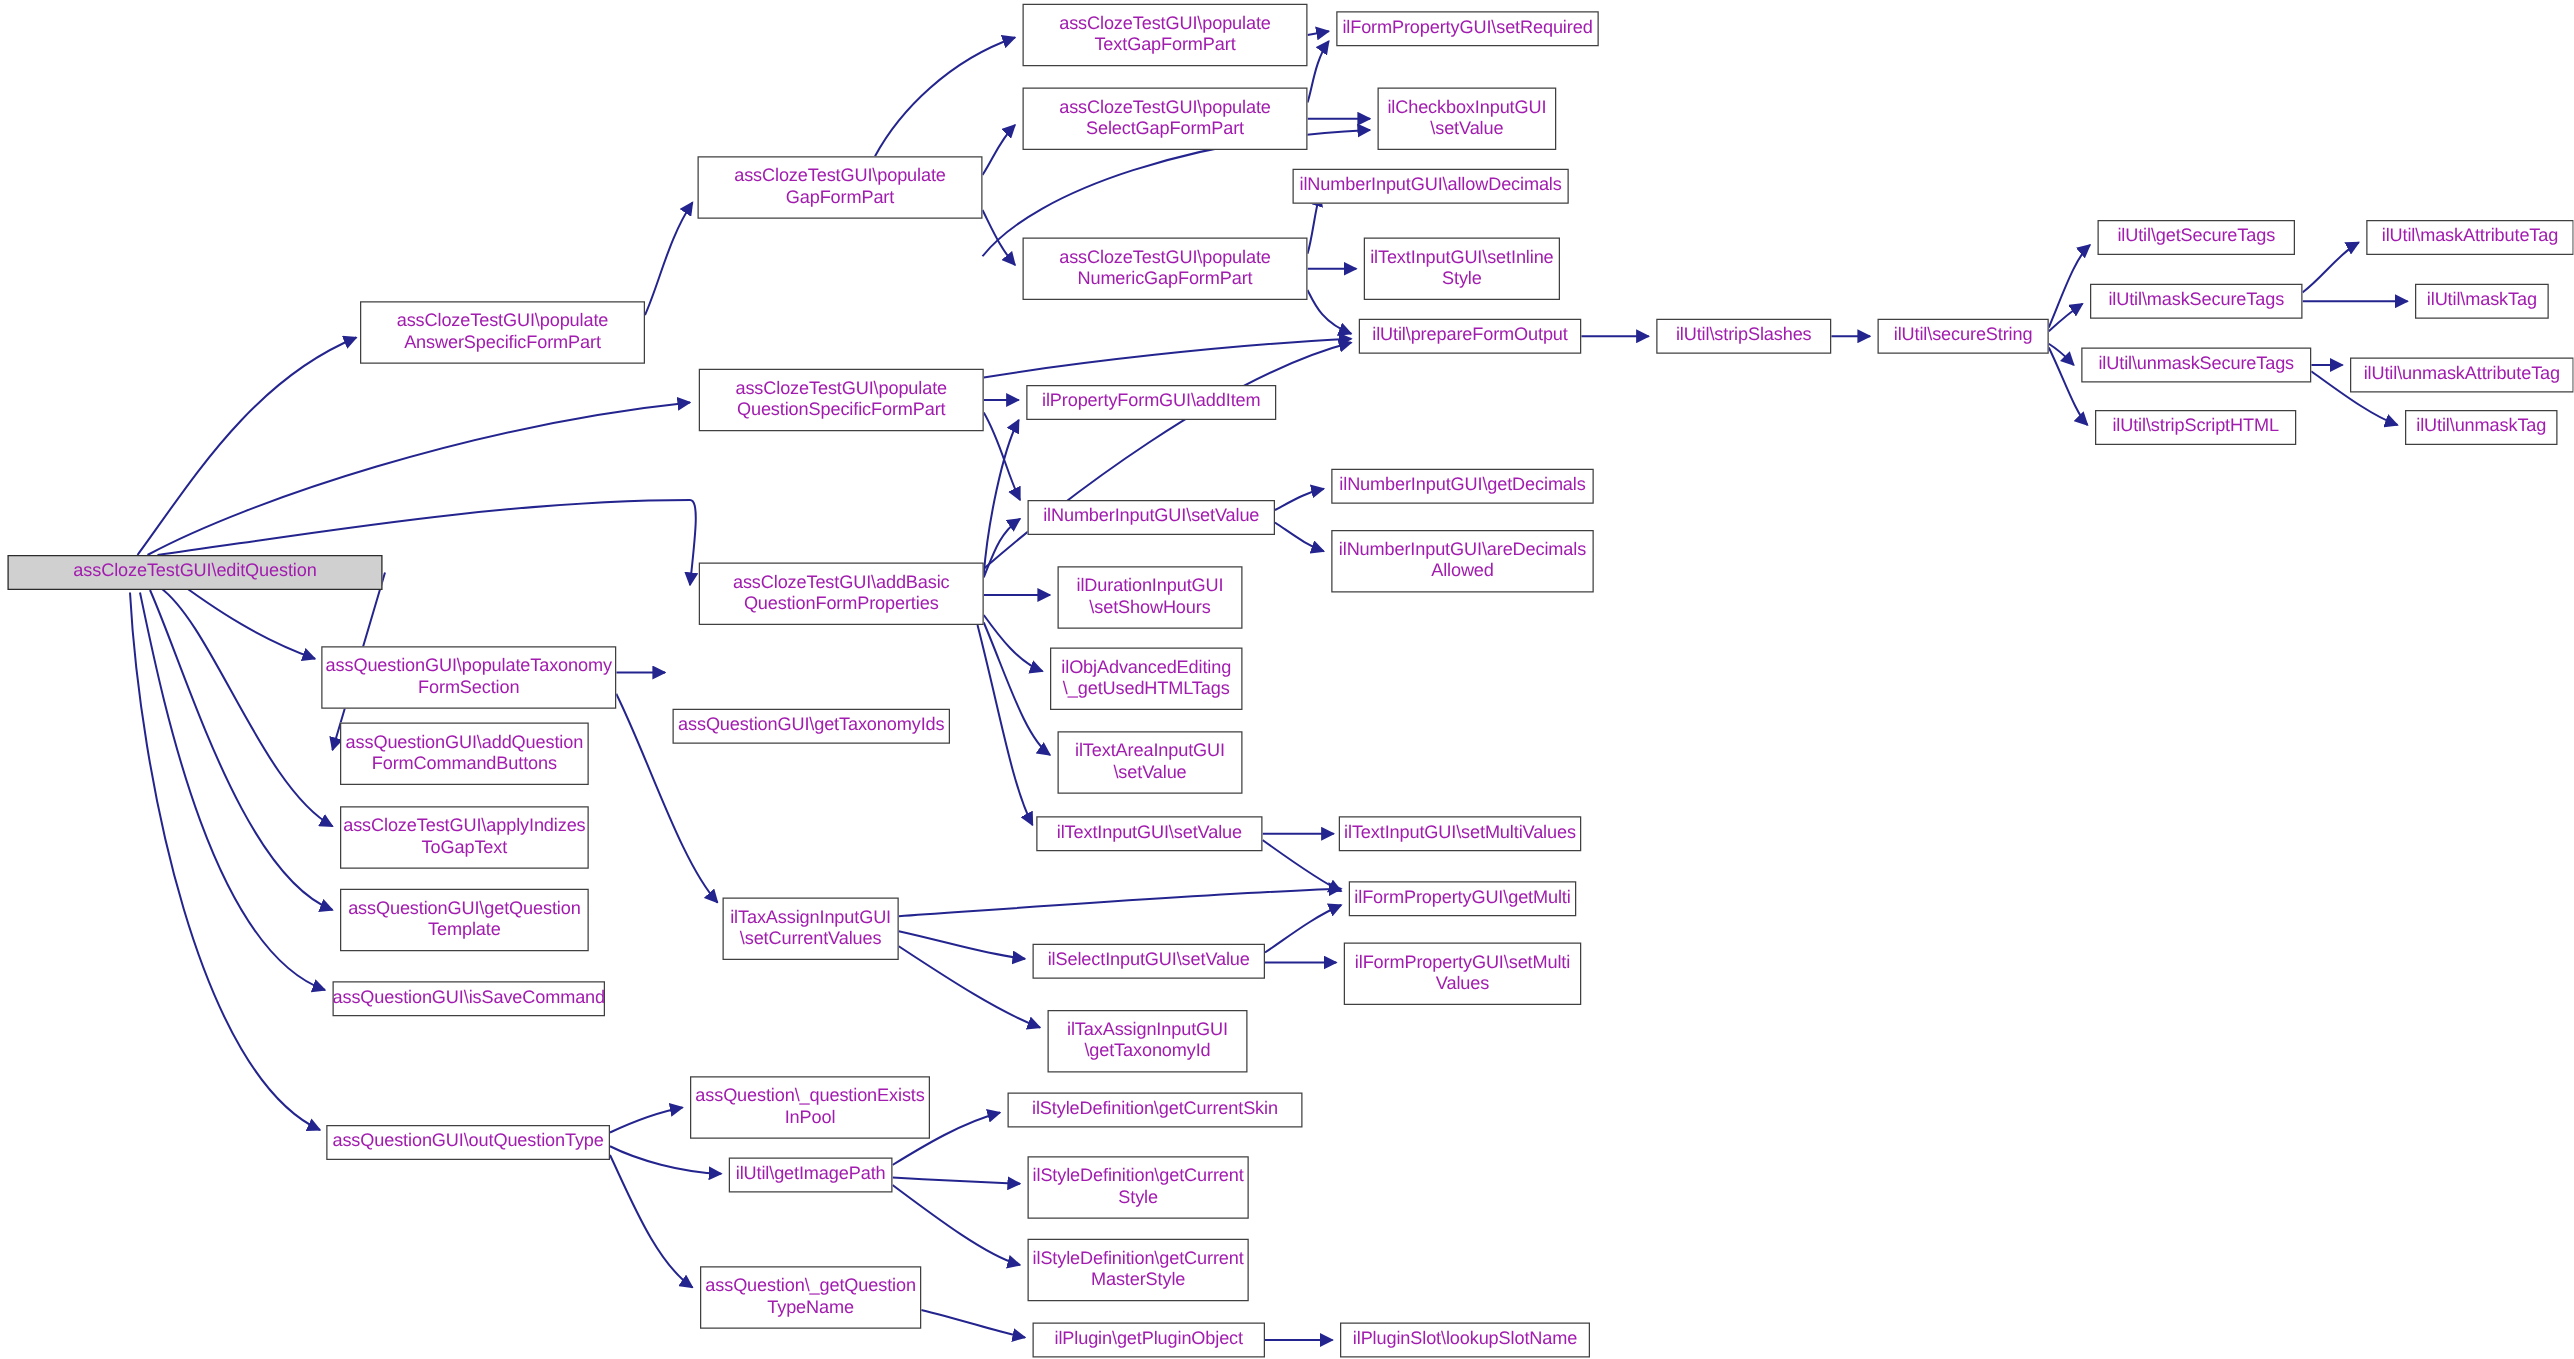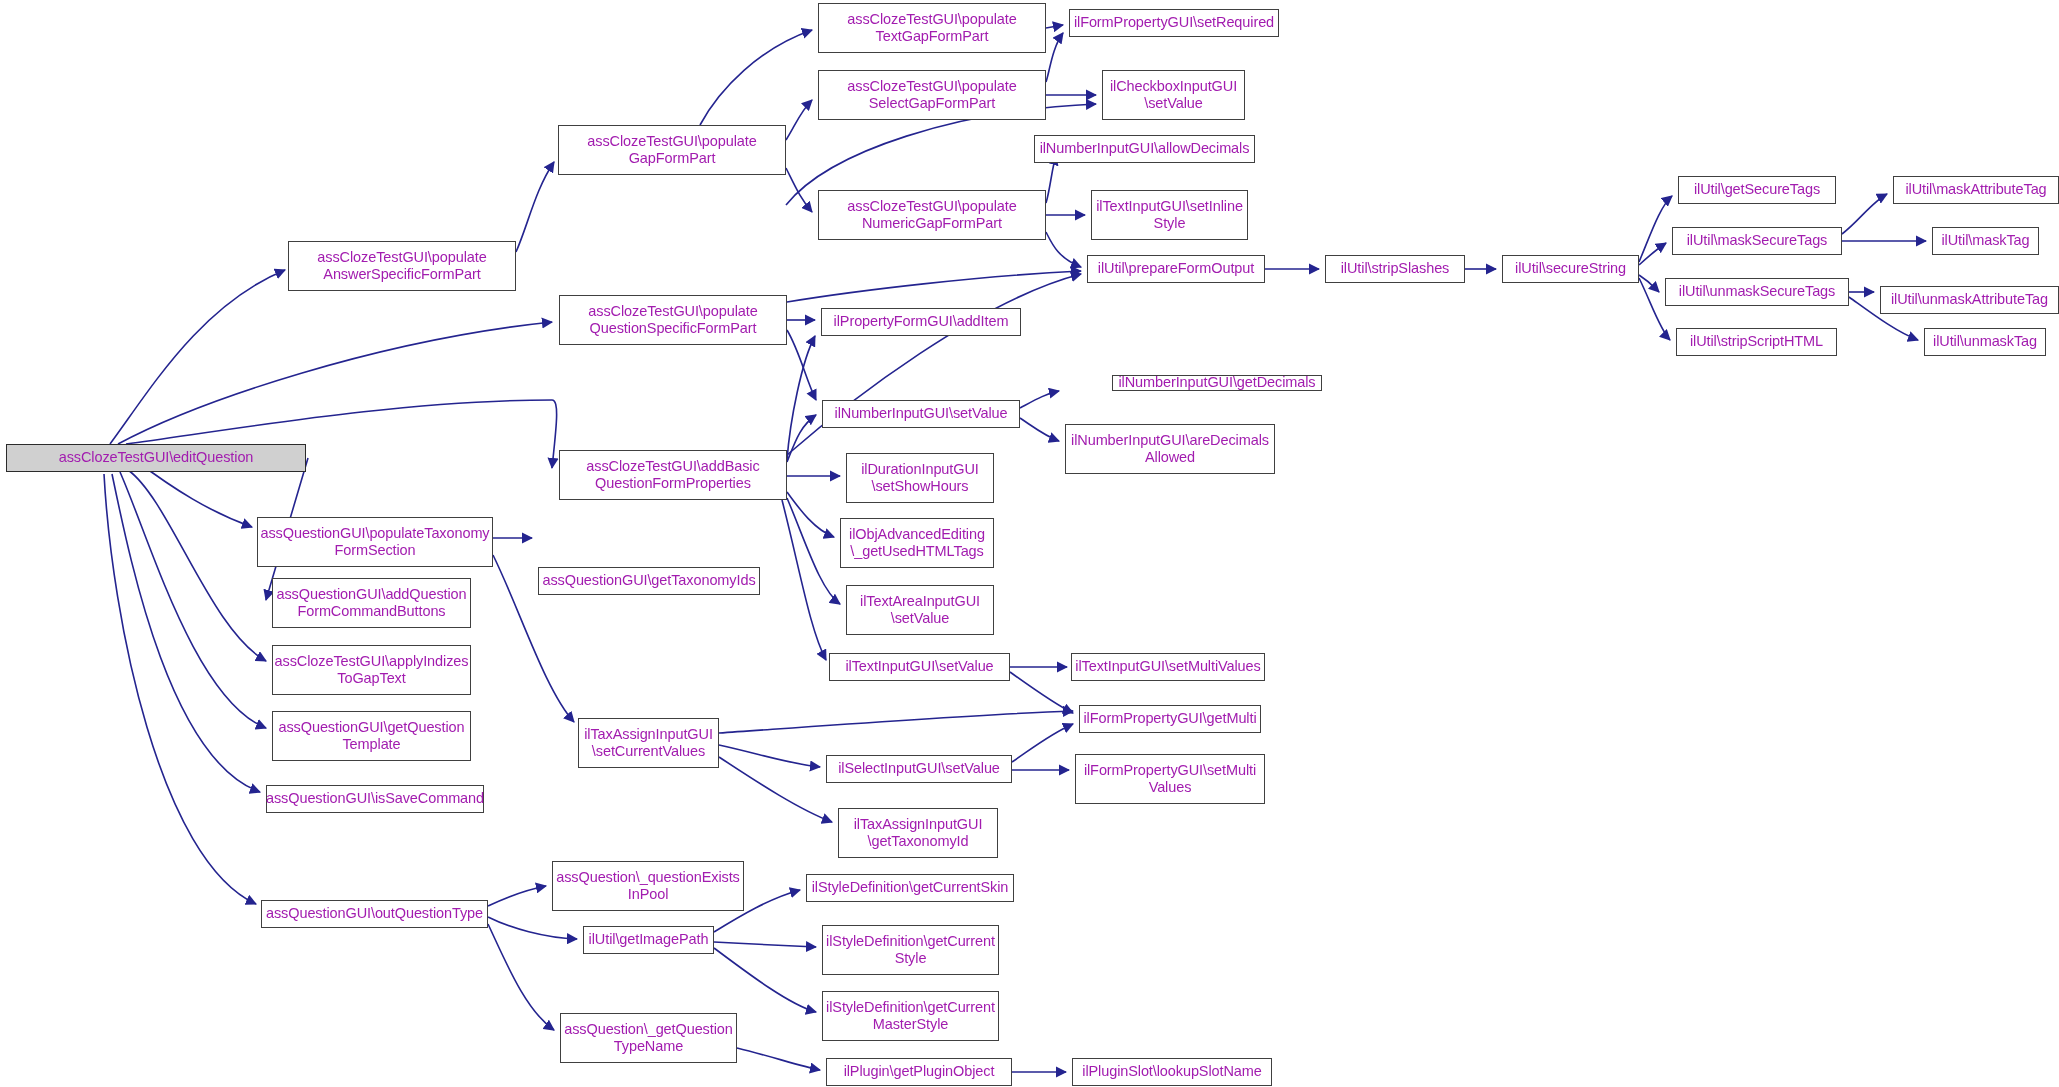--- a/index.html
+++ b/index.html
@@ -142,21 +142,21 @@
       <div class="node" style="left: 1665px; top: 278px; width: 184px; height: 28px;">ilUtil\unmaskSecureTags</div>
       <div class="node" style="left: 1676px; top: 328px; width: 161px; height: 28px;">ilUtil\stripScriptHTML</div>
       <div class="node" style="left: 1893px; top: 176px; width: 166px; height: 28px;">ilUtil\maskAttributeTag</div>
       <div class="node" style="left: 1932px; top: 227px; width: 107px; height: 28px;">ilUtil\maskTag</div>
       <div class="node" style="left: 1880px; top: 286px; width: 179px; height: 28px;">ilUtil\unmaskAttributeTag</div>
       <div class="node" style="left: 1924px; top: 328px; width: 122px; height: 28px;">ilUtil\unmaskTag</div>
       <div class="node" style="left: 559px; top: 295px; width: 228px; height: 50px;">assClozeTestGUI\populate
 QuestionSpecificFormPart</div>
       <div class="node" style="left: 821px; top: 308px; width: 200px; height: 28px;">ilPropertyFormGUI\addItem</div>
       <div class="node" style="left: 822px; top: 400px; width: 198px; height: 28px;">ilNumberInputGUI\setValue</div>
-      <div class="node" style="left: 1065px; top: 375px; width: 210px; height: 16px; margin-left: 47px;">ilNumberInputGUI\getDecimals</div>
+      <div class="node" style="left: 1065px; top: 375px; width: 210px; height: 28px;">ilNumberInputGUI\getDecimals</div>
       <div class="node" style="left: 1065px; top: 424px; width: 210px; height: 50px;">ilNumberInputGUI\areDecimals
 Allowed</div>
       <div class="node" style="left: 559px; top: 450px; width: 228px; height: 50px;">assClozeTestGUI\addBasic
 QuestionFormProperties</div>
       <div class="node" style="left: 846px; top: 453px; width: 148px; height: 50px;">ilDurationInputGUI
 \setShowHours</div>
       <div class="node" style="left: 840px; top: 518px; width: 154px; height: 50px;">ilObjAdvancedEditing
 \_getUsedHTMLTags</div>
       <div class="node" style="left: 846px; top: 585px; width: 148px; height: 50px;">ilTextAreaInputGUI
 \setValue</div>
@@ -179,21 +179,21 @@
       <div class="node" style="left: 1075px; top: 754px; width: 190px; height: 50px;">ilFormPropertyGUI\setMulti
 Values</div>
       <div class="node" style="left: 838px; top: 808px; width: 160px; height: 50px;">ilTaxAssignInputGUI
 \getTaxonomyId</div>
       <div class="node" style="left: 261px; top: 900px; width: 227px; height: 28px;">assQuestionGUI\outQuestionType</div>
       <div class="node" style="left: 552px; top: 861px; width: 192px; height: 50px;">assQuestion\_questionExists
 InPool</div>
       <div class="node" style="left: 583px; top: 926px; width: 131px; height: 28px;">ilUtil\getImagePath</div>
       <div class="node" style="left: 560px; top: 1013px; width: 177px; height: 50px;">assQuestion\_getQuestion
 TypeName</div>
-      <div class="node" style="left: 806px; top: 874px; width: 208px; height: 28px;">ilStyleDefinition\getCurrentSkin</div>
+      <div class="node" style="left: 806px; top: 874px; width: 236px; height: 28px;">ilStyleDefinition\getCurrentSkin</div>
       <div class="node" style="left: 822px; top: 925px; width: 177px; height: 50px;">ilStyleDefinition\getCurrent
 Style</div>
       <div class="node" style="left: 822px; top: 991px; width: 177px; height: 50px;">ilStyleDefinition\getCurrent
 MasterStyle</div>
       <div class="node" style="left: 826px; top: 1058px; width: 186px; height: 28px;">ilPlugin\getPluginObject</div>
       <div class="node" style="left: 1072px; top: 1058px; width: 200px; height: 28px;">ilPluginSlot\lookupSlotName</div>
     </div>
 </div>
 
 </body></html>

